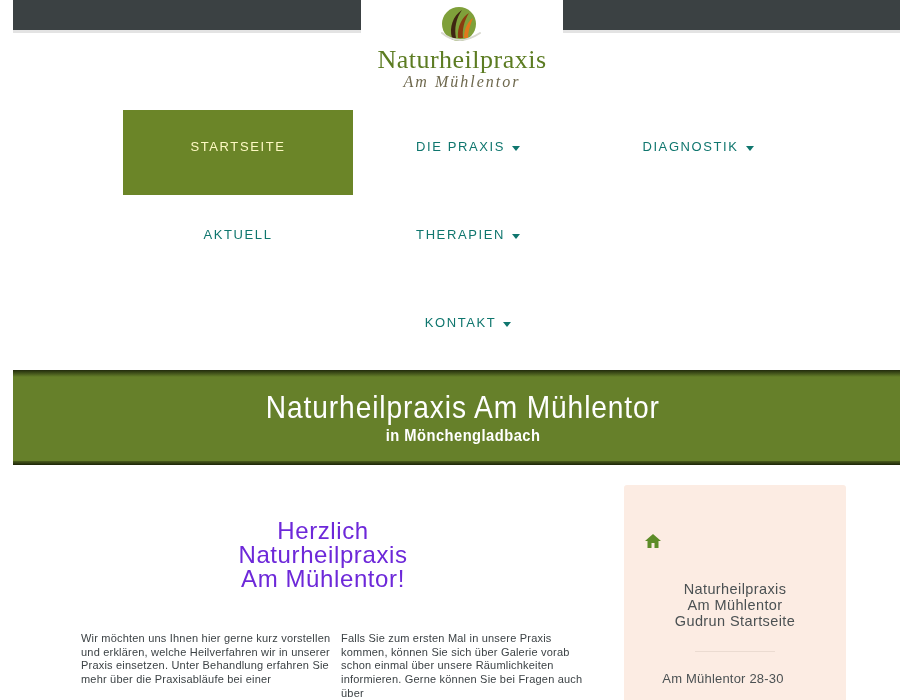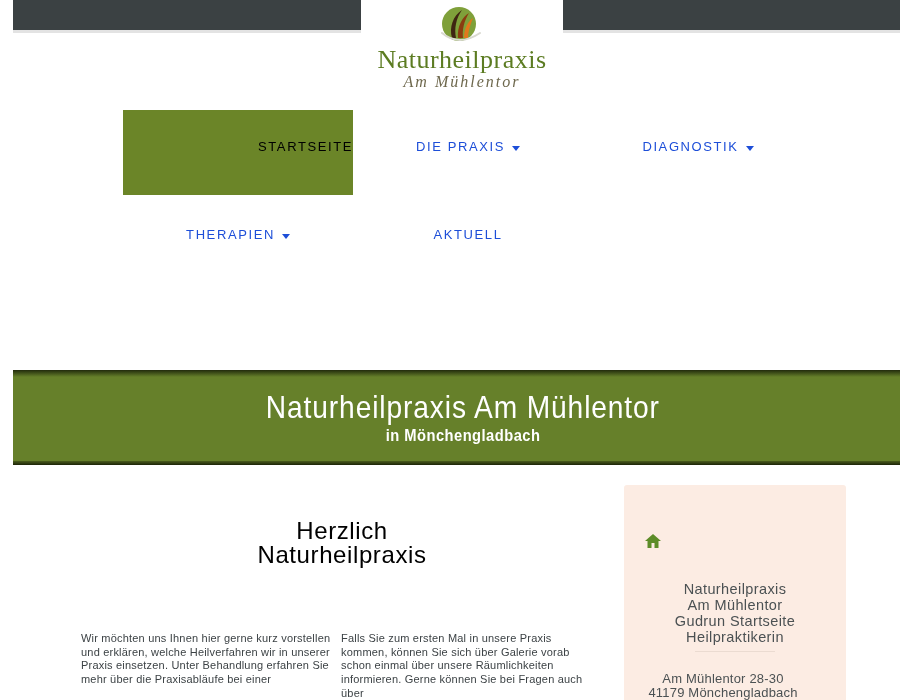--- a/index.html
+++ b/index.html
@@ -17,42 +17,42 @@
             cursor:pointer;}
   .logo-title{font-family:"Liberation Serif","DejaVu Serif",serif;font-size:26px;color:#5c7c22;
               line-height:26px;margin-top:2px;letter-spacing:0.5px;}
   .logo-sub{font-family:"Liberation Serif","DejaVu Serif",serif;font-style:italic;font-size:16px;
             color:#6e684d;letter-spacing:2px;line-height:17px;}
 
   
   .menu{position:absolute;left:110px;top:110px;width:690px;display:grid;
         grid-template-columns:repeat(3,230px);grid-auto-rows:85px;row-gap:3px;}
   .menu-item{display:flex;align-items:center;justify-content:center;padding-bottom:12px;
-             box-sizing:border-box;color:#1d4ed8;font-size:13px;letter-spacing:1.6px;
+             box-sizing:border-box;color:#0f766e;font-size:13px;letter-spacing:1.6px;
              text-transform:uppercase;cursor:pointer;user-select:none;}
-  .menu-item.active{background:#6b8528;color:#000000;justify-content:flex-end;}
+  .menu-item.active{background:#6b8528;color:#fef9c3;}
   .caret{display:inline-block;width:0;height:0;border-left:4px solid transparent;
          border-right:4px solid transparent;border-top:5px solid currentColor;
          margin-left:7px;position:relative;top:2px;}
   .menu-item.kontakt{grid-column:2;}
 
   
   .banner{position:absolute;left:0;top:370px;width:900px;height:95px;background:#66802a;
           display:flex;flex-direction:column;align-items:center;justify-content:center;z-index:1;}
   .banner::before{content:"";position:absolute;left:0;top:0;width:100%;height:7px;
           background:linear-gradient(to bottom,rgba(10,14,2,0.75),rgba(10,14,2,0));}
   .banner::after{content:"";position:absolute;left:0;bottom:0;width:100%;height:4px;
           background:linear-gradient(to bottom,rgba(20,26,5,0.35),#1c2307);}
   .banner-title{color:#fff;font-size:32px;font-weight:300;letter-spacing:1px;line-height:34px;
           transform:scaleX(0.88);transform-origin:center;white-space:nowrap;}
   .banner-sub{color:#fff;font-size:16px;font-weight:700;letter-spacing:0.5px;line-height:20px;
           transform:scaleX(0.92);transform-origin:center;margin-top:2px;}
 
   
-  .welcome{position:absolute;left:73px;top:519px;width:512px;text-align:center;color:#000000;
+  .welcome{position:absolute;left:54px;top:519px;width:512px;text-align:center;color:#6d28d9;
            font-size:24px;line-height:24px;letter-spacing:0.6px;font-weight:400;}
   .cols{position:absolute;left:68px;top:632px;width:512px;display:flex;gap:8px;}
   .col{width:252px;font-size:11px;line-height:13.7px;color:#3c4245;letter-spacing:0.2px;}
 
   
   .infobox{position:absolute;left:611px;top:485px;width:222px;height:260px;background:#fcece3;
            border-radius:3px;box-sizing:border-box;}
   .home-link{position:absolute;left:21px;top:49px;width:16px;height:14px;cursor:pointer;}
   .info-name{position:absolute;left:0;top:96px;width:222px;text-align:center;color:#4b5153;
              font-size:14.5px;line-height:16px;letter-spacing:0.4px;}
@@ -85,56 +85,59 @@
     </div>
     <div class="menu-item">
       <span>Die Praxis</span>
       <span class="caret"></span>
     </div>
     <div class="menu-item">
       <span>Diagnostik</span>
       <span class="caret"></span>
     </div>
     <div class="menu-item">
+      <span>Aktuell</span>
+    </div>
+    <div class="menu-item">
       <span>Therapien</span>
       <span class="caret"></span>
     </div>
-    <div class="menu-item">
-      <span>Aktuell</span>
+    <div class="menu-item kontakt">
+      <span>Kontakt</span>
+      <span class="caret"></span>
     </div>
   </nav>
 
   <div class="banner">
     <div class="banner-title">Naturheilpraxis Am Mühlentor</div>
     <div class="banner-sub">in Mönchengladbach</div>
   </div>
 
   <main>
     <h1 class="welcome" style="margin:0;font-weight:400;">
       <div>Herzlich</div>
       <div>Naturheilpraxis</div>
+      <div>Am Mühlentor!</div>
     </h1>
     <div class="cols">
       <div class="col">Wir möchten uns Ihnen hier gerne kurz vorstellen und erklären, welche Heilverfahren wir in unserer Praxis einsetzen. Unter Behandlung erfahren Sie mehr über die Praxisabläufe bei einer</div>
       <div class="col">Falls Sie zum ersten Mal in unsere Praxis kommen, können Sie sich über Galerie vorab schon einmal über unsere Räumlichkeiten informieren. Gerne können Sie bei Fragen auch über</div>
     </div>
   </main>
 
   <aside class="infobox">
     <span class="home-link">
       <svg width="16" height="14" viewBox="0 0 16 14">
         <path d="M8,0 L16,7 L13.5,7 L13.5,14 L9.5,14 L9.5,9 L6.5,9 L6.5,14 L2.5,14 L2.5,7 L0,7 Z" fill="#5d8c28"></path>
       </svg>
     </span>
     <div class="info-name">
       <div>Naturheilpraxis</div>
       <div>Am Mühlentor</div>
       <div>Gudrun Startseite</div>
-      <div>Heilpraktikerin</div>
     </div>
     <div class="info-divider"></div>
     <div class="info-address">
       <div>Am Mühlentor 28-30</div>
-      <div>41179 Mönchengladbach</div>
     </div>
   </aside>
 
 </div>
 
 </body></html>

